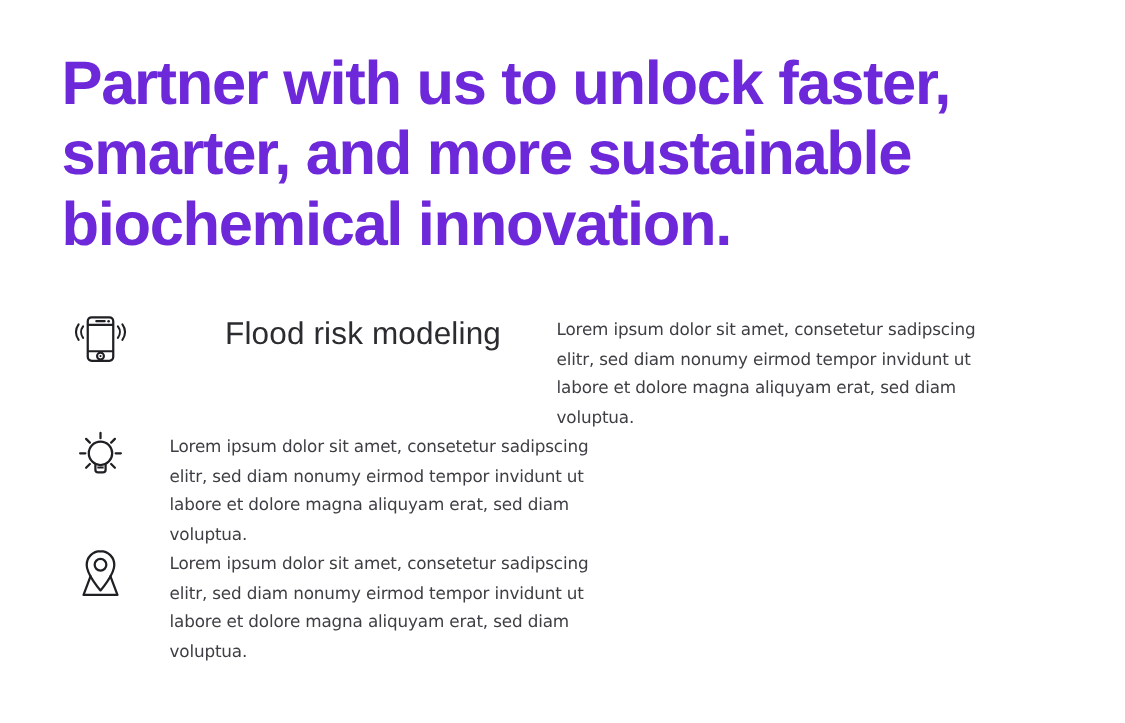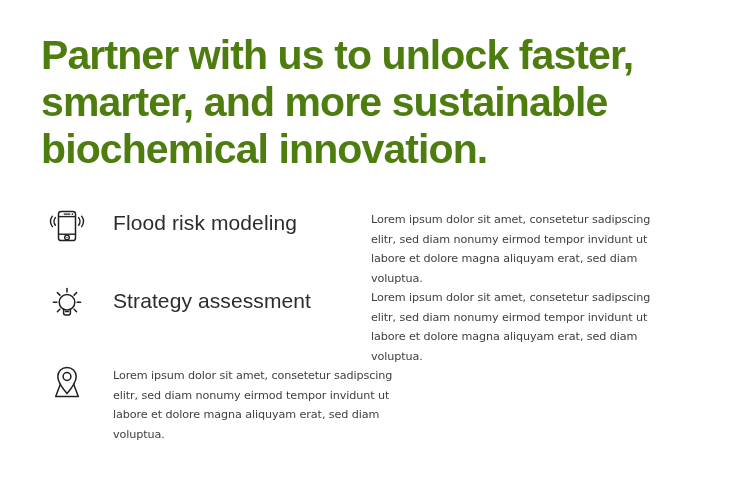--- a/index.html
+++ b/index.html
@@ -27,21 +27,21 @@
   
   .headline {
     position: absolute;
     left: 41px;
     top: 32px;
     width: 670px;
     font-size: 41px;
     line-height: 47px;
     font-weight: 700;
     letter-spacing: -0.9px;
-    color: #4d7c0f;
+    color: #6d28d9;
     font-family: "Liberation Sans", "DejaVu Sans", sans-serif;
   }
 
   
   .features {
     position: absolute;
     left: 0;
     top: 196px;
     width: 750px;
   }
@@ -74,20 +74,21 @@
     padding-top: 14px;
   }
 
   .feature-title {
     font-size: 21px;
     line-height: 26px;
     font-weight: 400;
     color: #2c2c30;
     letter-spacing: 0.1px;
     font-family: "Liberation Sans", "DejaVu Sans", sans-serif;
+    text-align: center;
   }
 
   .body-cell {
     flex: 1 1 auto;
     padding-top: 14px;
     padding-right: 16px;
   }
 
   .feature-body {
     font-size: 11.2px;
@@ -140,23 +141,20 @@
           <line x1="20.9" y1="30.6" x2="25.1" y2="30.6" stroke="#1f1f24" stroke-width="1.3"></line>
           <line x1="23" y1="7.6" x2="23" y2="11.1" stroke="#1f1f24" stroke-width="1.5" stroke-linecap="round"></line>
           <line x1="9.4" y1="21.2" x2="12.9" y2="21.2" stroke="#1f1f24" stroke-width="1.5" stroke-linecap="round"></line>
           <line x1="33.1" y1="21.2" x2="36.6" y2="21.2" stroke="#1f1f24" stroke-width="1.5" stroke-linecap="round"></line>
           <line x1="13.4" y1="11.6" x2="15.9" y2="14.1" stroke="#1f1f24" stroke-width="1.5" stroke-linecap="round"></line>
           <line x1="30.1" y1="28.3" x2="32.6" y2="30.8" stroke="#1f1f24" stroke-width="1.5" stroke-linecap="round"></line>
           <line x1="32.6" y1="11.6" x2="30.1" y2="14.1" stroke="#1f1f24" stroke-width="1.5" stroke-linecap="round"></line>
           <line x1="15.9" y1="28.3" x2="13.4" y2="30.8" stroke="#1f1f24" stroke-width="1.5" stroke-linecap="round"></line>
         </svg>
       </div>
-      <div class="title-cell">
-        <div class="feature-title">Strategy assessment</div>
-      </div>
       <div class="body-cell">
         <p class="feature-body">Lorem ipsum dolor sit amet, consetetur sadipscing elitr, sed diam nonumy eirmod tempor invidunt ut labore et dolore magna aliquyam erat, sed diam voluptua.</p>
       </div>
     </div>
 
     <div class="feature-row">
       <div class="icon-cell">
         <svg viewBox="0 0 46 46" fill="none">
           <path d="M23 8.4 C17.9 8.4 13.8 12.5 13.8 17.6
                    C13.8 24.1 23 34.6 23 34.6

